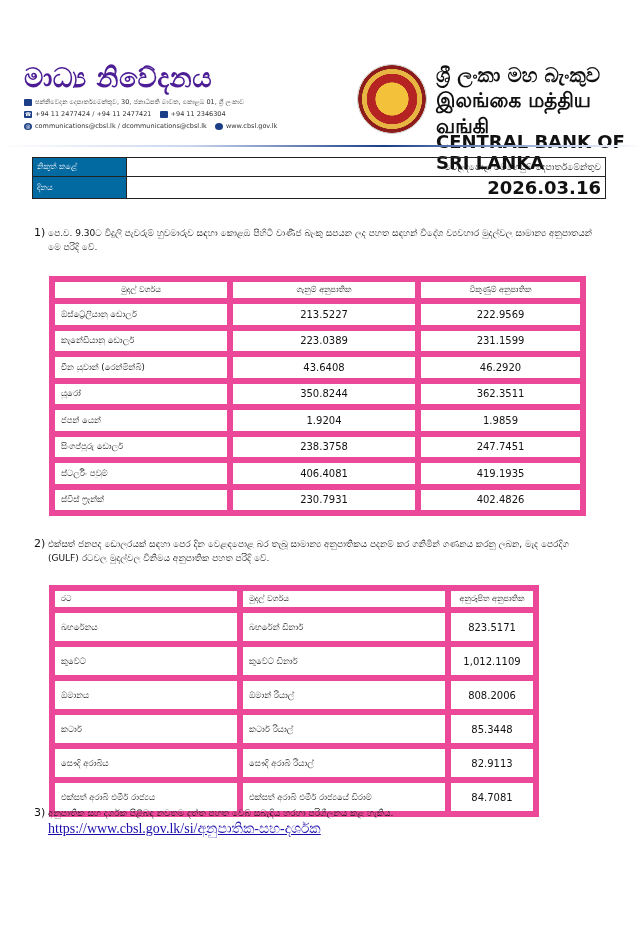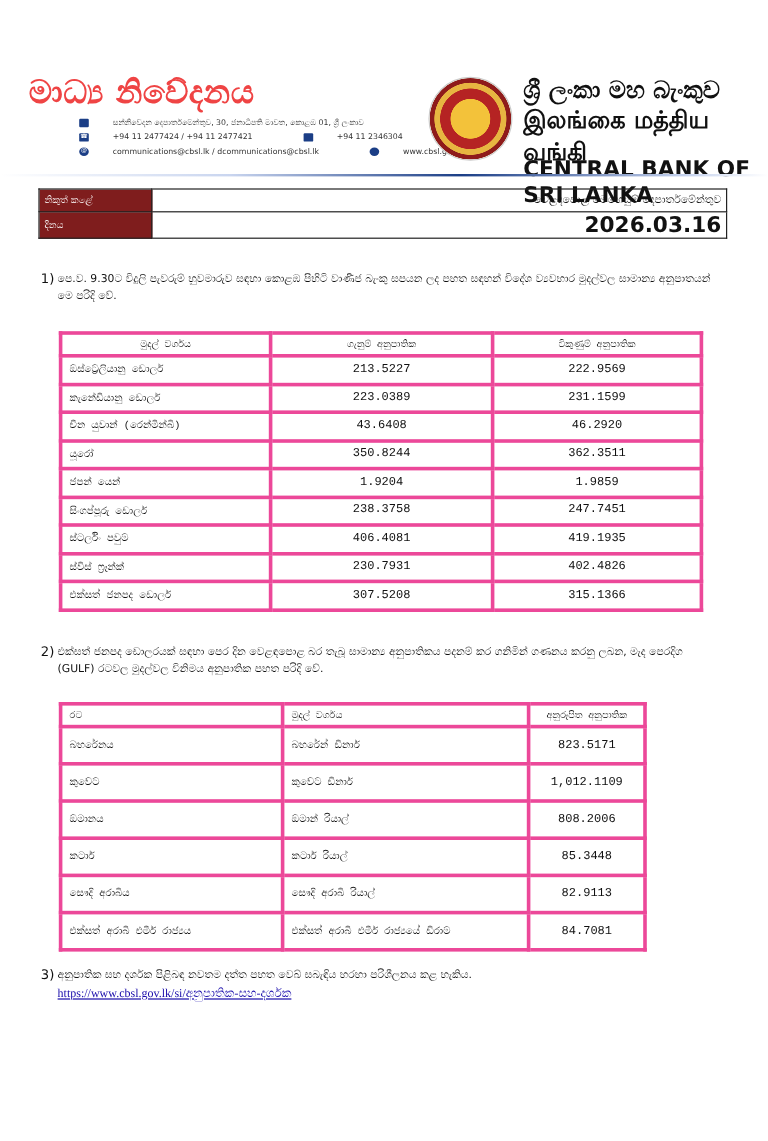--- a/index.html
+++ b/index.html
@@ -1,38 +1,38 @@
 <!DOCTYPE html>
 <html><head>
 <meta charset="utf-8">
 <style>
   html, body { margin:0; padding:0; background:#fff; }
   body { width:640px; height:951px; position:relative; font-family:"DejaVu Sans","Liberation Sans",sans-serif; color:#111; overflow:hidden; }
   .header { position:absolute; left:0; top:0; width:640px; height:150px; }
-  .title-left { position:absolute; left:24px; top:62px; font-size:27px; font-weight:bold; color:#ef4444; letter-spacing:0.5px; }
-  .contact { position:absolute; left:24px; font-size:6.5px; color:#333; display:flex; align-items:center; gap:20px;margin-left:42px; }
+  .title-left { position:absolute; left:24px; top:62px; font-size:27px; font-weight:bold; color:#4c1d95; letter-spacing:0.5px; }
+  .contact { position:absolute; left:24px; font-size:6.5px; color:#333; display:flex; align-items:center; gap:3px; }
   .contact .ic { display:inline-block; width:8px; height:7px; background:#1b3e86; border-radius:1px; color:#fff; font-size:5px; text-align:center; line-height:7px; }
   .logo { position:absolute; left:357px; top:64px; width:68px; height:68px; border-radius:50%; background:radial-gradient(circle,#f3c23a 0 34%,#b52323 35% 52%,#e7b541 53% 62%,#8e1b1b 63% 70%,#f7e8c0 71% 100%); border:1px solid #ccc; }
   .bank-si { position:absolute; left:436px; top:63px; font-size:20px; font-weight:bold; color:#111; }
   .bank-ta { position:absolute; left:436px; top:88px; font-size:20px; font-weight:bold; color:#111; }
   .bank-en { position:absolute; left:436px; top:131px; font-size:18px; font-weight:bold; color:#111; }
   .rule { position:absolute; left:0; top:145px; width:640px; height:2px; background:linear-gradient(90deg,#fff 0%,#c9d5ef 30%,#1b3e86 60%,#c9d5ef 90%,#fff 100%); }
 
   .meta { position:absolute; left:32px; top:157px; border-collapse:collapse; font-size:9px; }
   .meta td { border:1px solid #222; height:18px; padding:0 4px; }
-  .meta .lbl { width:85px; background:#7f1d1d; color:#fff; font-size:8px; }
+  .meta .lbl { width:85px; background:#0369a1; color:#fff; font-size:8px; }
   .meta .val { width:470px;text-align:right; }
   .meta .date { font-weight:bold; font-size:18px; }
 
   .para { position:absolute; font-size:9px; line-height:14px; color:#111; }
   .para .num { position:absolute; left:0; top:0; font-size:11px; }
   .para .txt { position:absolute; left:14px; top:0; }
 
   table.rates { position:absolute; border-collapse:collapse; font-size:8.5px; }
-  table.rates th, table.rates td { border:3px solid #ec4899; padding:0 6px;font-family:Liberation Mono, monospace; }
+  table.rates th, table.rates td { border:6px solid #ec4899; padding:0 6px; }
   table.rates th { font-weight:normal; height:16px; text-align:center; font-size:8px; }
   table.rates td { height:20.5px; }
   table.rates td.num { text-align:center; font-size:10px; }
   table.gulf th { text-align:left; }
   table.gulf th.r { text-align:center; }
   table.gulf td { height:28px; }
   .link { color:#1a0dab; text-decoration:underline; }
 </style>
 </head>
 <body>
@@ -112,25 +112,20 @@
       <tr>
      <td>ස්ටර්ලිං පවුම්</td>
      <td class="num">406.4081</td>
      <td class="num">419.1935</td>
       </tr>
       <tr>
      <td>ස්විස් ෆ්‍රෑන්ක්</td>
      <td class="num">230.7931</td>
      <td class="num">402.4826</td>
       </tr>
-      <tr>
-     <td>එක්සත් ජනපද ඩොලර්</td>
-     <td class="num">307.5208</td>
-     <td class="num">315.1366</td>
-      </tr>
     </tbody>
 </table>
 
 <div class="para" style="left:34px;top:537px;width:560px;height:30px">
   <span class="num">2)</span>
   <span class="txt" style="width:545px">එක්සත් ජනපද ඩොලරයක් සඳහා පෙර දින වෙළඳපොළ බර තැබූ සාමාන්‍ය අනුපාතිකය පදනම් කර ගනිමින් ගණනය කරනු ලබන, මැද පෙරදිග (GULF) රටවල මුදල්වල විනිමය අනුපාතික පහත පරිදි වේ.</span>
 </div>
 
 <table class="rates gulf" style="left:49px;top:585px;width:490px">
   <thead>
@@ -170,14 +165,14 @@
      <td>එක්සත් අරාබි එමීර් රාජ්‍යය</td>
      <td>එක්සත් අරාබි එමීර් රාජ්‍යයේ ඩිරාම්</td>
      <td class="num">84.7081</td>
       </tr>
     </tbody>
 </table>
 
 <div class="para" style="left:34px;top:806px;width:560px;height:30px">
   <span class="num">3)</span>
   <span class="txt">අනුපාතික සහ දර්ශක පිළිබඳ නවතම දත්ත පහත වෙබ් සබැඳිය හරහා පරිශීලනය කළ හැකිය.</span>
-  <span class="txt link" style="top:16px;font-family:'Liberation Serif',serif;font-size:10px">https://www.cbsl.gov.lk/si/අනුපාතික-සහ-දර්ශක</span>
+  <span class="txt link" style="top:16px;font-family:'Liberation Serif',serif;font-size:14px">https://www.cbsl.gov.lk/si/අනුපාතික-සහ-දර්ශක</span>
 </div>
 
 </body></html>

